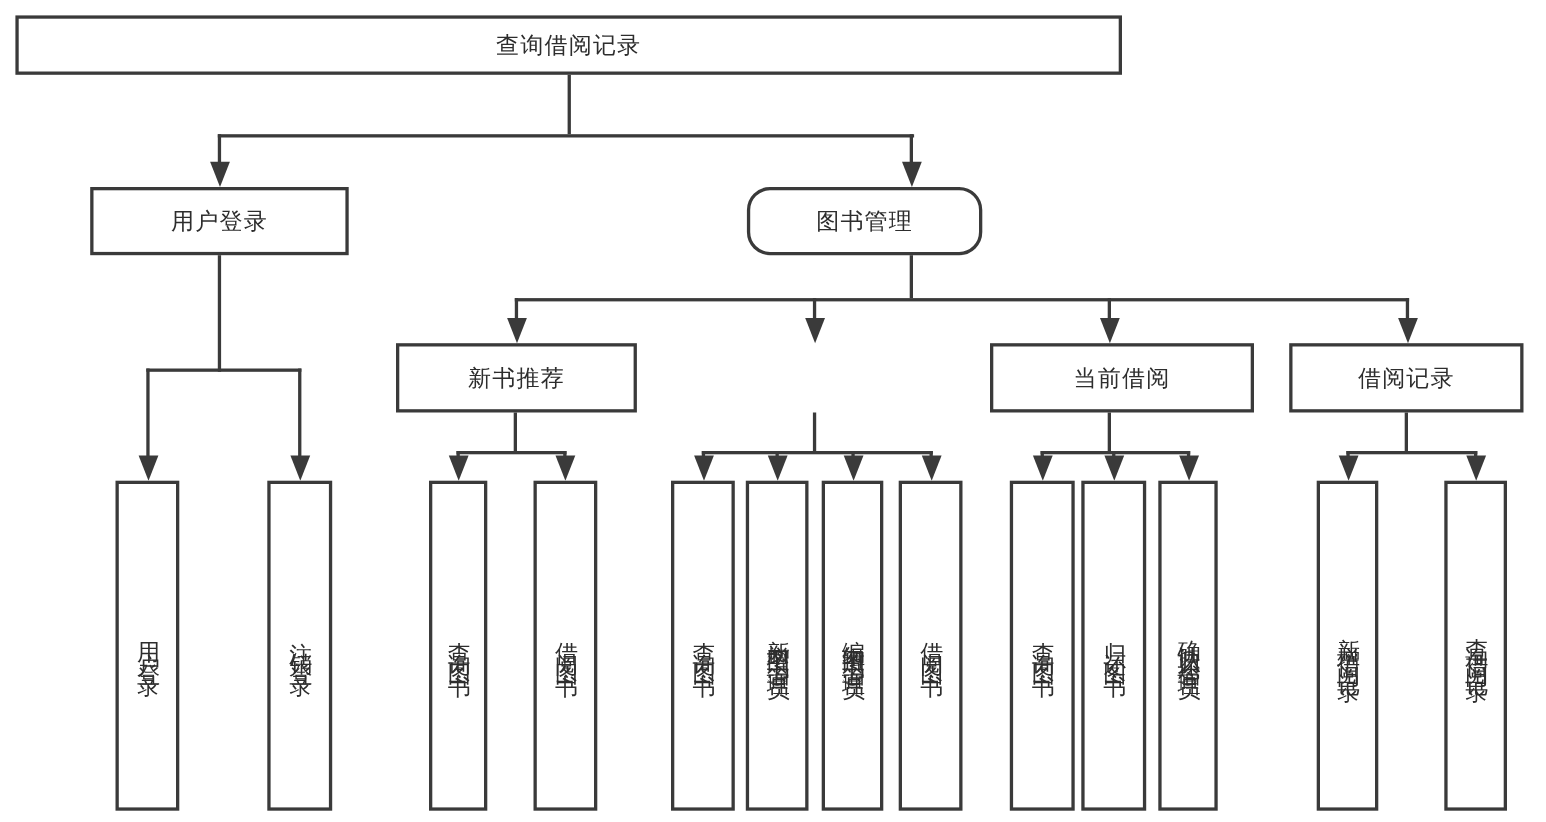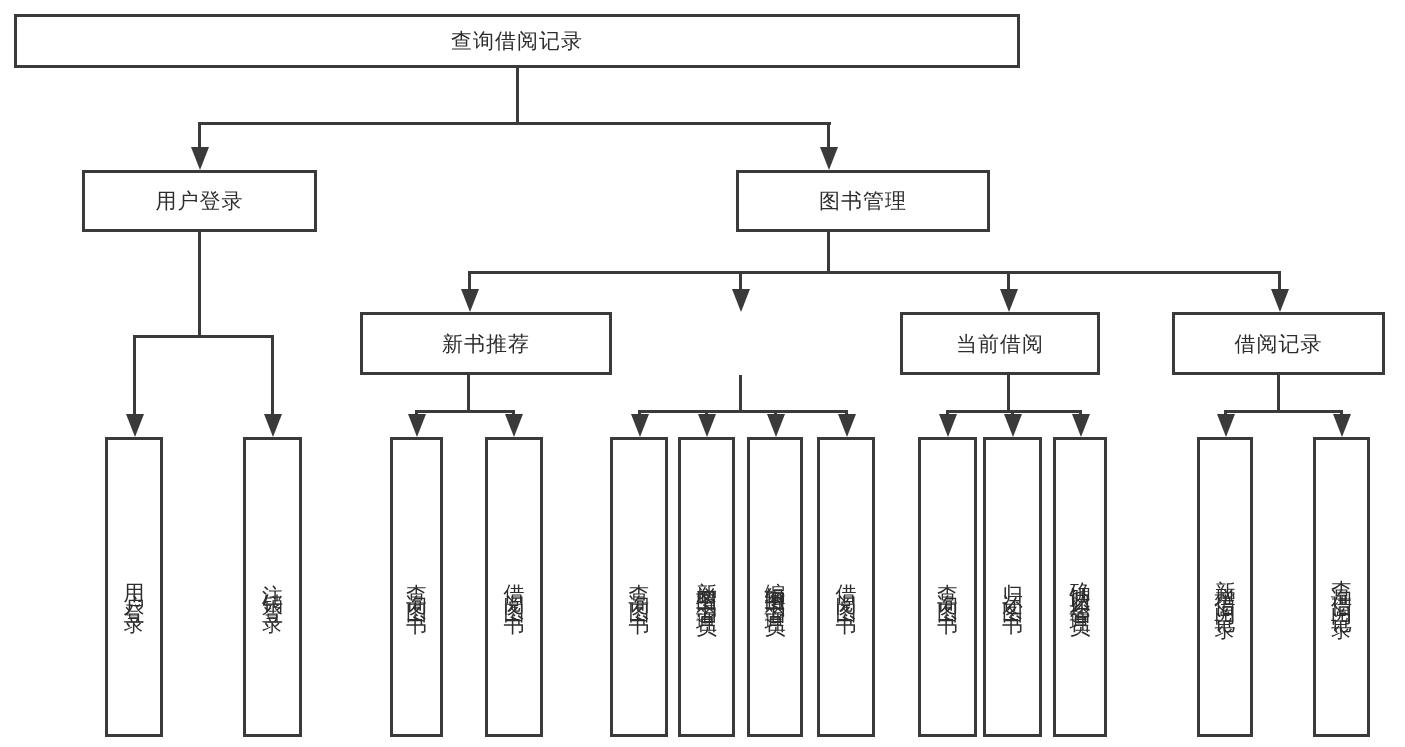--- a/index.html
+++ b/index.html
@@ -40,21 +40,21 @@
   <div class="line" style="left:516px;top:68px;width:3px;height:54px;"></div>
   <div class="line" style="left:198px;top:122px;width:633px;height:3px;"></div>
   <div class="line" style="left:198px;top:122px;width:3px;height:28px;"></div>
   <div class="arrow" style="left:191px;top:147px;"></div>
   <div class="line" style="left:827px;top:122px;width:3px;height:28px;"></div>
   <div class="arrow" style="left:820px;top:147px;"></div>
 
   <div class="box h" style="left:82px;top:170px;width:235px;height:62px;">
     <span>用户登录</span>
   </div>
-  <div class="box h" style="left:736px;top:170px;width:254px;height:62px;">
+  <div class="box h" style="left:679px;top:170px;width:214px;height:62px;border-radius:21px;">
     <span>图书管理</span>
   </div>
 
   <div class="line" style="left:198px;top:232px;width:3px;height:106px;"></div>
   <div class="line" style="left:133px;top:335px;width:141px;height:3px;"></div>
   <div class="line" style="left:133px;top:335px;width:3px;height:80px;"></div>
   <div class="arrow" style="left:126px;top:414px;"></div>
   <div class="line" style="left:271px;top:335px;width:3px;height:80px;"></div>
   <div class="arrow" style="left:264px;top:414px;"></div>
 
@@ -69,24 +69,24 @@
   <div class="line" style="left:1278px;top:271px;width:3px;height:20px;"></div>
   <div class="arrow" style="left:1271px;top:289px;"></div>
 
   <div class="box v" style="left:105px;top:437px;width:58px;height:300px;">
     <span>用户登录</span>
   </div>
   <div class="box v" style="left:243px;top:437px;width:59px;height:300px;">
     <span>注销登录</span>
   </div>
 
-  <div class="box h" style="left:360px;top:312px;width:252px;height:63px;">
+  <div class="box h" style="left:360px;top:312px;width:219px;height:63px;">
     <span>新书推荐</span>
   </div>
-  <div class="box h" style="left:900px;top:312px;width:200px;height:63px;">
+  <div class="box h" style="left:900px;top:312px;width:240px;height:63px;">
     <span>当前借阅</span>
   </div>
   <div class="box h" style="left:1172px;top:312px;width:213px;height:63px;">
     <span>借阅记录</span>
   </div>
 
   <div class="line" style="left:467px;top:375px;width:3px;height:35px;"></div>
   <div class="line" style="left:415px;top:410px;width:100px;height:3px;"></div>
   <div class="line" style="left:415px;top:410px;width:3px;height:8px;"></div>
   <div class="arrow" style="left:408px;top:414px;"></div>

